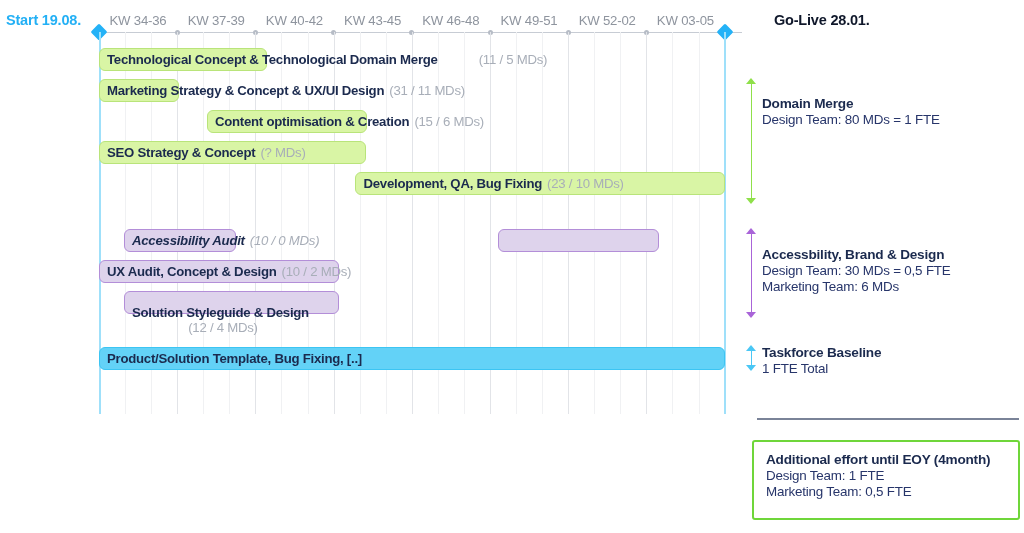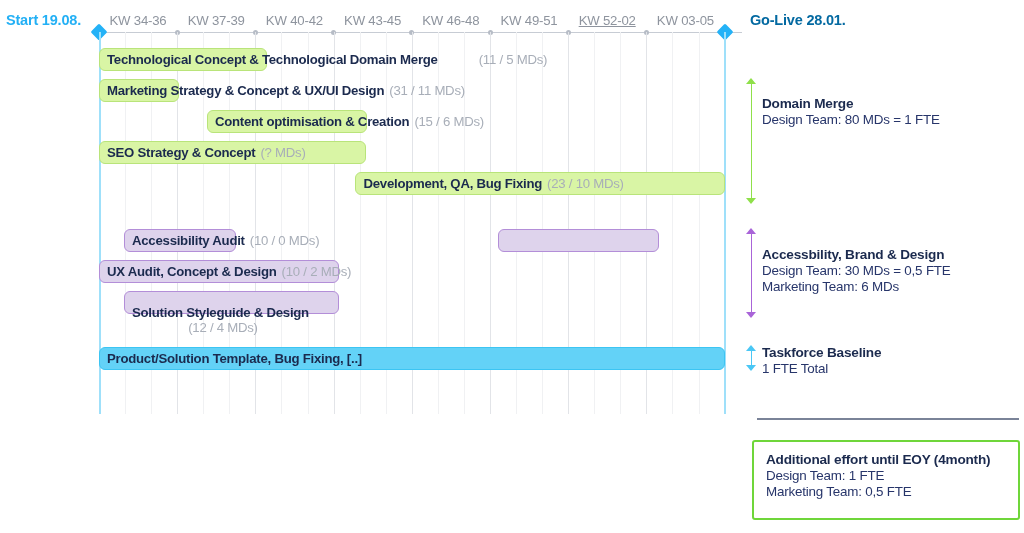--- a/index.html
+++ b/index.html
@@ -10,22 +10,22 @@
     color:#1b2a4e;
   }
 
   
   #timeline-header{ position:absolute; left:0; top:0; width:1024px; height:40px; }
   #start-label{
     position:absolute; left:6px; top:12px; width:88px; text-align:left;
     font-size:14.5px; font-weight:700; color:#23b0f5; letter-spacing:-0.2px;
   }
   #golive-label{
-    position:absolute; left:750px; top:12px;
-    font-size:14.5px; font-weight:700; color:#0369a1; letter-spacing:-0.2px;
+    position:absolute; left:774px; top:12px;
+    font-size:14.5px; font-weight:700; color:#0f172a; letter-spacing:-0.2px;
   }
   .axis-line{
     position:absolute; left:99px; top:32px; width:643px; height:1px;
     background:#c7ccd4;
   }
   .tick-dot{
     position:absolute; top:29.5px; width:5px; height:5px; border-radius:50%;
     background:#b6bcc6;
   }
   .kw-label{
@@ -101,21 +101,21 @@
       <div class="tick-dot" style="left: 565.7px;"></div>
       <div class="tick-dot" style="left: 643.9px;"></div>
     </div>
   <div id="kw-labels">
       <div class="kw-label" style="left: 99px;">KW 34-36</div>
       <div class="kw-label" style="left: 177.2px;">KW 37-39</div>
       <div class="kw-label" style="left: 255.4px;">KW 40-42</div>
       <div class="kw-label" style="left: 333.6px;">KW 43-45</div>
       <div class="kw-label" style="left: 411.8px;">KW 46-48</div>
       <div class="kw-label" style="left: 490px;">KW 49-51</div>
-      <div class="kw-label" style="left: 568.2px; text-decoration: underline;">KW 52-02</div>
+      <div class="kw-label" style="left: 568.2px;">KW 52-02</div>
       <div class="kw-label" style="left: 646.4px;">KW 03-05</div>
     </div>
   <div class="diamond" style="left:93px;  top:26px;"></div>
   <div class="diamond" style="left:719px; top:26px;"></div>
 </div>
 
 <div id="grid">
   <div id="gridlines">
       <div class="gl major" style="left: 99px;"></div>
       <div class="gl" style="left: 125.067px;"></div>
@@ -167,21 +167,21 @@
     <div class="bar-text" style="left: 107px; top: 141px;">
       <span>SEO Strategy &amp; Concept</span>
       <span class="mds">(? MDs)</span>
     </div>
     <div class="bar green" style="left: 355.496px; top: 172px; width: 369.104px;"></div>
     <div class="bar-text" style="left: 363.496px; top: 172px;">
       <span>Development, QA, Bug Fixing</span>
       <span class="mds">(23 / 10 MDs)</span>
     </div>
     <div class="bar purple" style="left: 124.024px; top: 229px; width: 112.087px;"></div>
-    <div class="bar-text" style="left: 132.024px; top: 229px;">
+    <div class="bar-text" style="left: 132.024px; top: 229px; font-style: italic;">
       <span>Accessibility Audit</span>
       <span class="mds">(10 / 0 MDs)</span>
     </div>
     <div class="bar purple" style="left: 99px; top: 260px; width: 239.553px;"></div>
     <div class="bar-text" style="left: 107px; top: 260px;">
       <span>UX Audit, Concept &amp; Design</span>
       <span class="mds">(10 / 2 MDs)</span>
     </div>
     <div class="bar purple" style="left: 124.024px; top: 291px; width: 214.529px;"></div>
     <div class="bar-text" style="left: 132.024px; top: 305px; flex-direction: column;">

